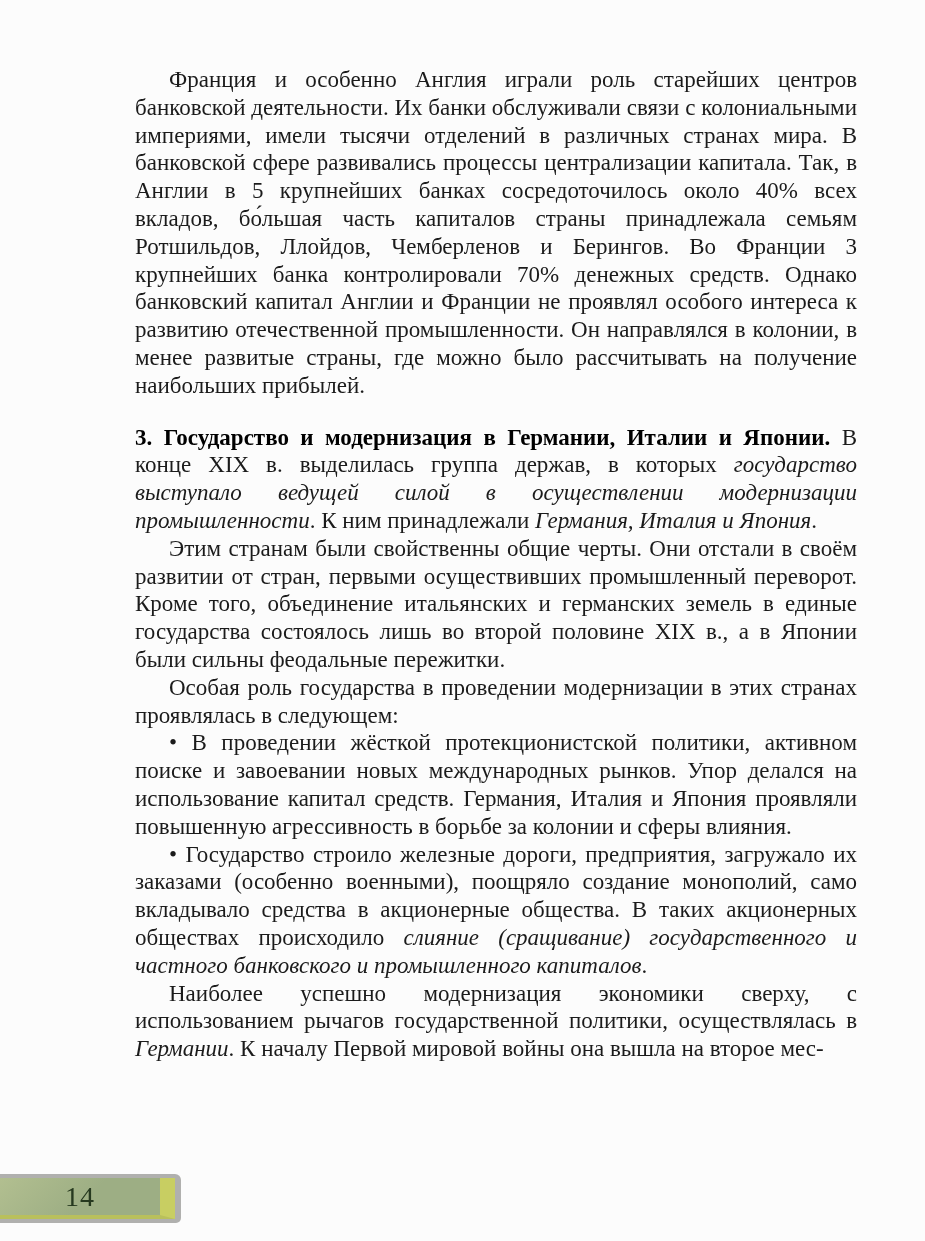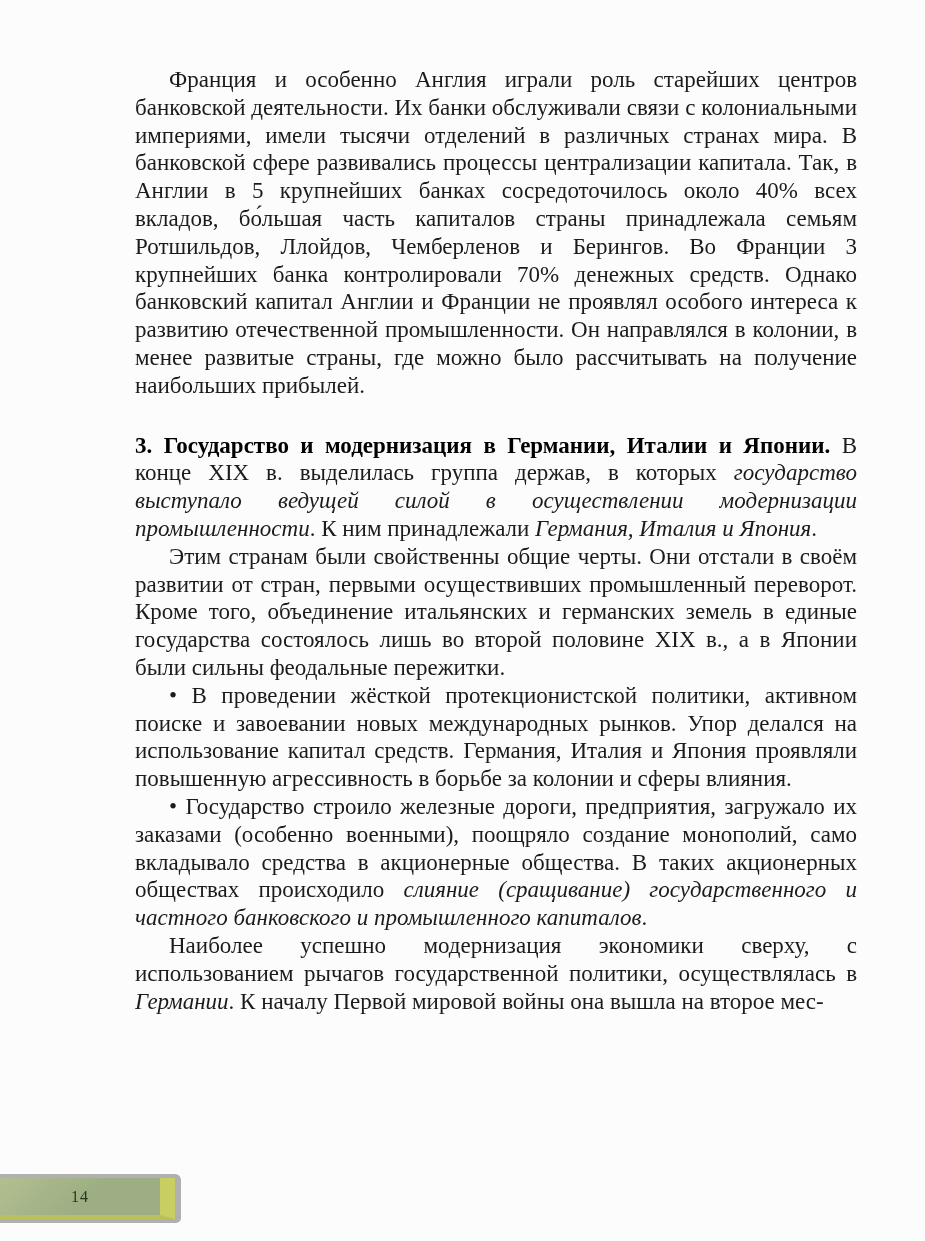--- a/index.html
+++ b/index.html
@@ -28,21 +28,21 @@
     -webkit-hyphens: auto;
   }
   .text-column p {
     margin: 0;
     padding: 0;
   }
   .text-column p.indent {
     text-indent: 34px;
   }
   .text-column p.heading {
-    margin-top: 32px;
+    margin-top: 24px;
     text-indent: 0;
   }
   .seg-b { font-weight: 700; color: #000000; }
   .seg-i { font-style: italic; }
   .seg-n { }
 
   
   .page-band {
     position: absolute;
     left: 0;
@@ -60,34 +60,35 @@
     height: 100%;
     box-sizing: border-box;
     background: linear-gradient(135deg, var(--band-green-light, #b2bf90) 0%, var(--band-green, #9dae84) 55%);
     border-right: 15px solid var(--band-yellow, #c8ce62);
     border-bottom: 4px solid var(--band-yellow-dark, #b9c05c);
     display: flex;
     align-items: center;
     justify-content: center;
   }
   .page-num {
-    font-size: 16px;
+    font-size: 28px;
     letter-spacing: 1px;
     color: var(--band-number-color, #26391f);
   }
 </style>
 </head>
 <body>
 
 <div class="page">
 
   <div class="text-column">
       <p class="indent"><span class="seg-n">Франция и особенно Англия играли роль старейших центров банковской деятельности. Их банки обслуживали связи с колониальными империями, имели тысячи отделений в различных странах мира. В банковской сфере развивались процессы централизации капитала. Так, в Англии в 5 крупнейших банках сосредоточилось около 40% всех вкладов, бо́льшая часть капиталов страны принадлежала семьям Ротшильдов, Ллойдов, Чемберленов и Берингов. Во Франции 3 крупнейших банка контролировали 70% денежных средств. Однако банковский капитал Англии и Франции не проявлял особого интереса к развитию отечественной промышленности. Он направлялся в колонии, в менее развитые страны, где можно было рассчитывать на получение наибольших прибылей.</span></p>
       <p class="heading"><span class="seg-b">3. Государство и модернизация в Германии, Италии и Японии.</span><span class="seg-n"> В конце XIX в. выделилась группа держав, в которых </span><span class="seg-i">государство выступало ведущей силой в осуществлении модернизации промышленности</span><span class="seg-n">. К ним принадлежали </span><span class="seg-i">Германия, Италия и Япония</span><span class="seg-n">.</span></p>
       <p class="indent"><span class="seg-n">Этим странам были свойственны общие черты. Они отстали в своём развитии от стран, первыми осуществивших промышленный переворот. Кроме того, объединение итальянских и германских земель в единые государства состоялось лишь во второй половине XIX в., а в Японии были сильны феодальные пережитки.</span></p>
+      <p class="indent"><span class="seg-n">Особая роль государства в проведении модернизации в этих странах проявлялась в следующем:</span></p>
       <p class="indent"><span class="seg-n">•  В проведении жёсткой протекционистской политики, активном поиске и завоевании новых международных рынков. Упор делался на использование капитал средств. Германия, Италия и Япония проявляли повышенную агрессивность в борьбе за колонии и сферы влияния.</span></p>
       <p class="indent"><span class="seg-n">•  Государство строило железные дороги, предприятия, загружало их заказами (особенно военными), поощряло создание монополий, само вкладывало средства в акционерные общества. В таких акционерных обществах происходило </span><span class="seg-i">слияние (сращивание) государственного и частного банковского и промышленного капиталов</span><span class="seg-n">.</span></p>
       <p class="indent"><span class="seg-n">Наиболее успешно модернизация экономики сверху, с использованием рычагов государственной политики, осуществлялась в </span><span class="seg-i">Германии</span><span class="seg-n">. К началу Первой мировой войны она вышла на второе мес-</span></p>
     </div>
 
   <div class="page-band">
     <div class="band-fill">
       <span class="page-num">14</span>
     </div>
   </div>

